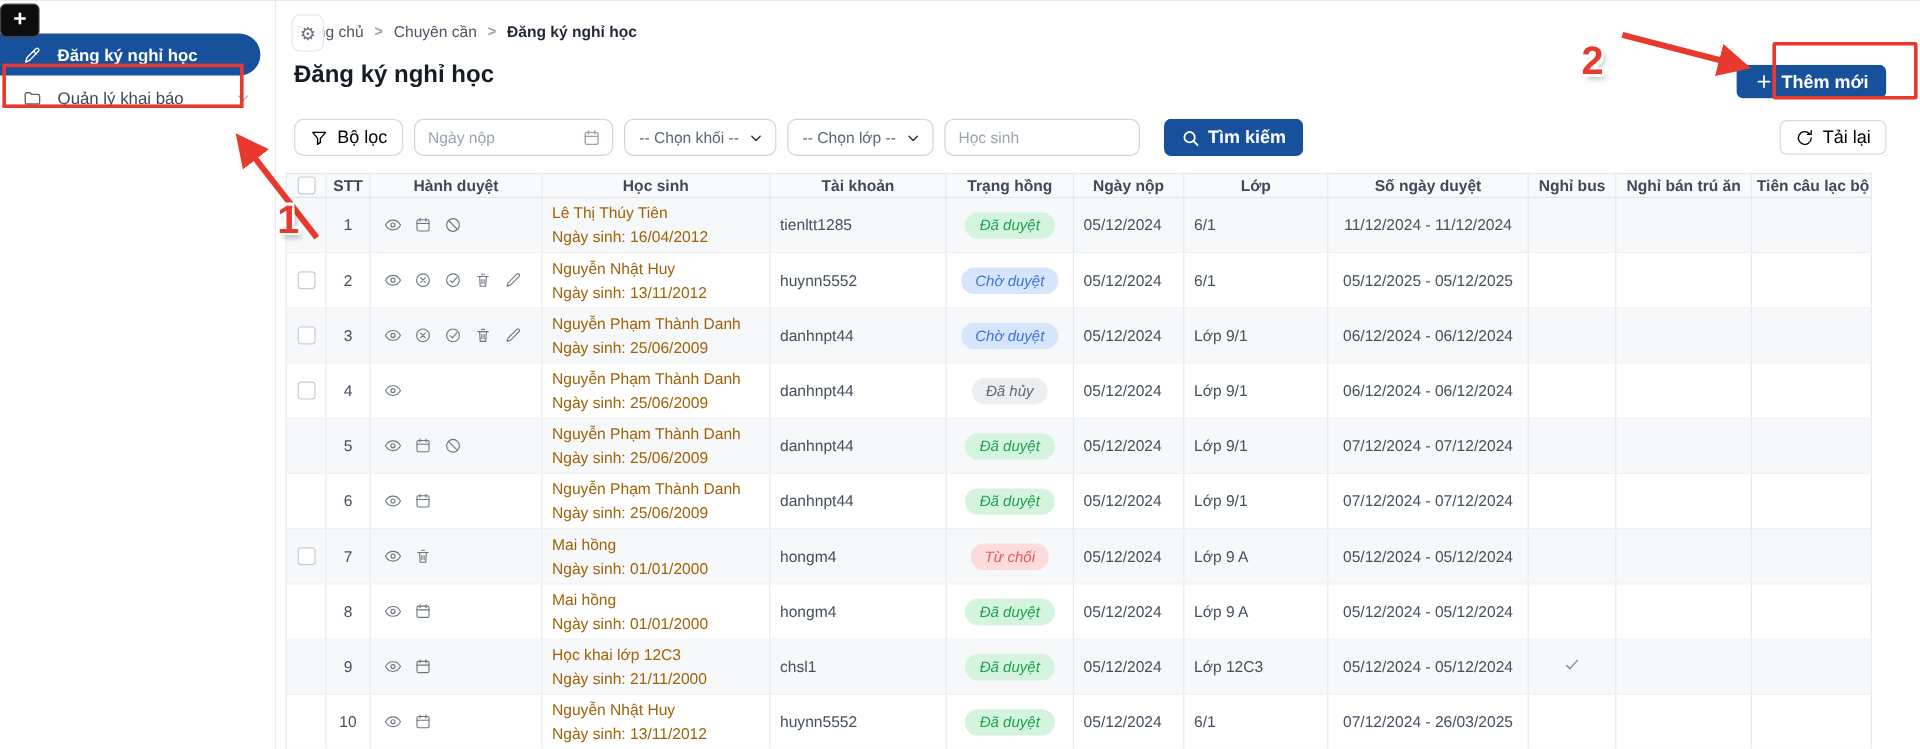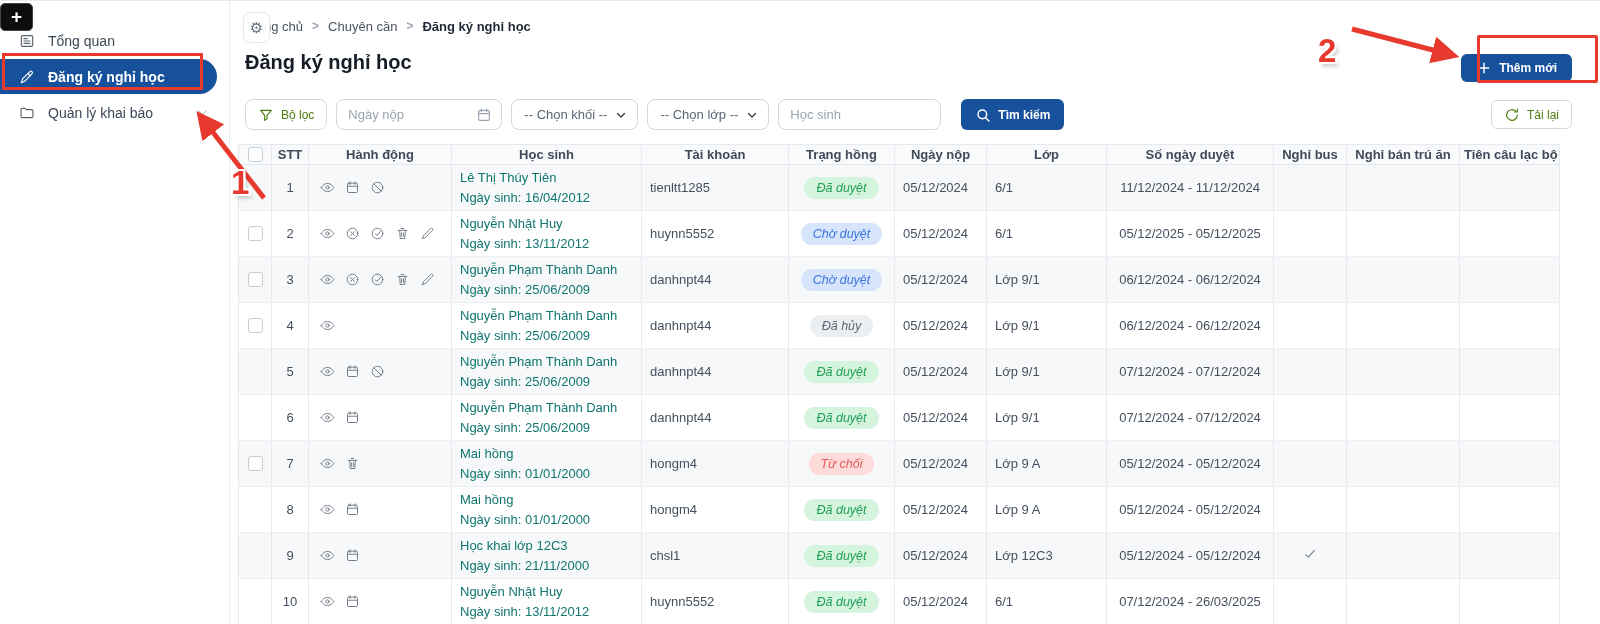--- a/index.html
+++ b/index.html
@@ -44,23 +44,23 @@
     display: flex; align-items: center; justify-content: center;
     color: #6b7280; font-size: 15px; cursor: pointer; z-index: 3;
   }
   .breadcrumb { display: flex; align-items: center; gap: 9px; font-size: 13px; color: #4b5563; }
   .breadcrumb .sep { color: #9aa3af; font-size: 12px; font-weight: bold; }
   .breadcrumb .crumb:last-child { font-weight: bold; color: #1f2937; }
 
   .title-row { display: flex; align-items: flex-start; margin-top: 10px; height: 40px; padding-left: 6px; }
   .page-title { font-size: 20px; font-weight: bold; color: #161c26; }
 
-  .btn { display: inline-flex; align-items: center; gap: 7px; border-radius: 6px; font-size: 12px; cursor: pointer; border: 1px solid transparent; }
+  .btn { display: inline-flex; align-items: center; gap: 7px; border-radius: 6px; font-size: 15px; cursor: pointer; border: 1px solid transparent; }
   .btn.primary { background: var(--primary); color: #fff; font-weight: bold; }
-  .btn.outline { background: #fff; color: #4d7c0f; border-color: #d4d9df; }
+  .btn.outline { background: #fff; color: #000000; border-color: #d4d9df; }
   .btn-add { margin-left: auto; margin-right: 13px; height: 28px; padding: 0 14px; margin-top: 3px; }
   .btn-add .icon svg, .btn-search .icon svg { stroke-width: 2.2; }
 
   .filter-row { display: flex; align-items: center; gap: 9px; margin-top: 8px; height: 31px; padding-left: 6px; }
   .btn-filter { height: 31px; padding: 0 12px; border-radius: 8px; border-color: #cfd6de; }
   .ctl { height: 31px; border: 1px solid #cfd6de; border-radius: 8px; background: #fff; font-size: 13px; color: #3c4858; display: inline-flex; align-items: center; }
   .ctl input { border: none; outline: none; font-size: 13px; color: #3c4858; width: 100%; background: transparent; font-family: inherit; }
   .ctl input::placeholder { color: #9aa4b0; }
   .ctl-date { width: 166px; padding: 0 9px 0 11px; gap: 6px; }
   .ctl-date .icon { color: #9aa4b0; }
@@ -81,21 +81,21 @@
     height: 16px; font-weight: bold; color: #3f4a5a; text-align: center; font-size: 13px; padding: 2px 4px; white-space: nowrap;
   }
   tbody tr { height: 42px; }
   tbody td { border-bottom: 1px solid #eef1f4; padding: 3px 8px; }
   tbody tr.odd { background: #f7f8f9; }
   td.c { text-align: center; }
   .checkbox { width: 15px; height: 15px; border: 1.5px solid #c6ced6; border-radius: 3px; background: #fff; margin: 0 auto; cursor: pointer; }
   .actions { display: flex; align-items: center; gap: 10px; padding-left: 3px; }
   .actions .act { color: #4a5565; opacity: .8; cursor: pointer; }
   .actions .act svg { width: 15px; height: 15px; stroke-width: 1.5; }
-  .stu-name, .stu-dob { line-height: 1.5; color: #0f766e; white-space: nowrap; }
+  .stu-name, .stu-dob { line-height: 1.5; color: #a16207; white-space: nowrap; }
   .badge { display: inline-block; padding: 4px 12px; border-radius: 12px; font-size: 12.5px; white-space: nowrap; }
   td.status-cell { text-align: center; font-style: italic; }
   .bus-check { color: #7a8494; }
   .bus-check svg { width: 14px; height: 14px; stroke-width: 2; }
 
   
   .anno-svg { position: absolute; left: 0; top: 0; width: 1600px; height: 624px; pointer-events: none; z-index: 9; }
   .anno-box { position: absolute; border: 3px solid var(--red); z-index: 9; pointer-events: none; }
   .anno-box.b1 { left: 2px; top: 52px; width: 201px; height: 37px; }
   .anno-box.b2 { left: 1477px; top: 34px; width: 121px; height: 48px; border-radius: 2px; }
@@ -105,29 +105,20 @@
   }
   .anno-num.n1 { left: 231px; top: 163px; }
   .anno-num.n2 { left: 1318px; top: 31px; }
 </style>
 </head>
 <body>
 
 <aside class="sidebar">
   <button class="plus-btn">+</button>
   <nav id="sidebar-nav">
-      <div class="side-item">
-        <span class="icon ">
-          <svg viewBox="0 0 24 24">
-            <rect x="3.5" y="4" width="17" height="16" rx="2"></rect>
-            <path d="M7.5 8.5h5M7.5 12h9M7.5 15.5h9"></path>
-          </svg>
-        </span>
-        <span>Tổng quan</span>
-      </div>
       <div class="side-item active">
         <span class="icon ">
           <svg viewBox="0 0 24 24">
             <path d="M3.5 20.5l2-6L16.5 4a2.1 2.1 0 0 1 3 3L8.5 18.5l-5 2z"></path>
             <path d="M13.5 7l3.5 3.5"></path>
           </svg>
         </span>
         <span>Đăng ký nghỉ học</span>
       </div>
       <div class="side-item">
@@ -244,21 +235,21 @@
           <col style="width:73px">
           <col style="width:113px">
           <col style="width:100px">
       </colgroup>
       <thead>
           <tr id="head-row">
             <th>
               <div class="checkbox"></div>
             </th>
             <th>STT</th>
-            <th>Hành động</th>
+            <th>Hành duyệt</th>
             <th>Học sinh</th>
             <th>Tài khoản</th>
             <th>Trạng hồng</th>
             <th>Ngày nộp</th>
             <th>Lớp</th>
             <th>Số ngày duyệt</th>
             <th>Nghỉ bus</th>
             <th>Nghỉ bán trú ăn</th>
             <th>Tiên câu lạc bộ</th>
           </tr>

